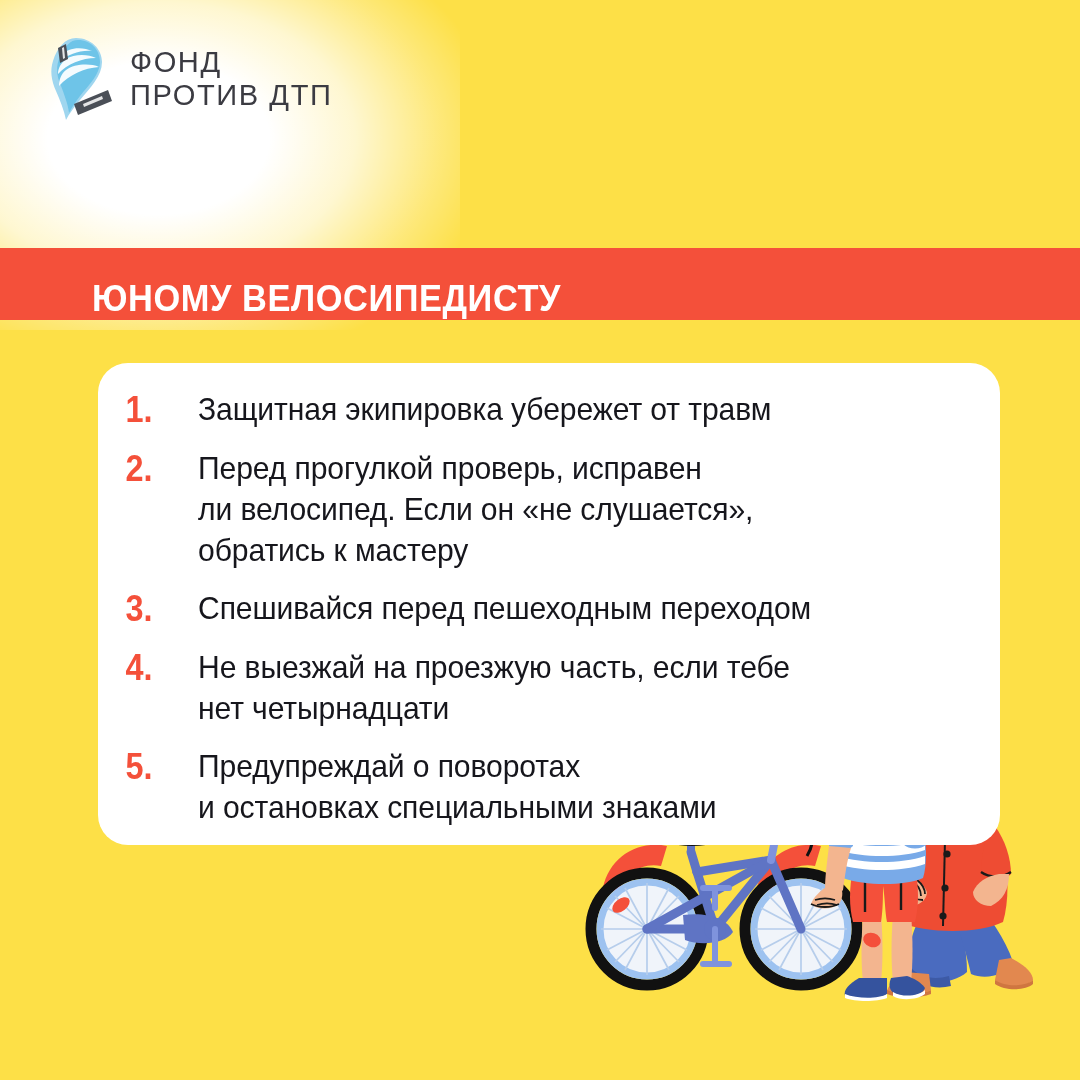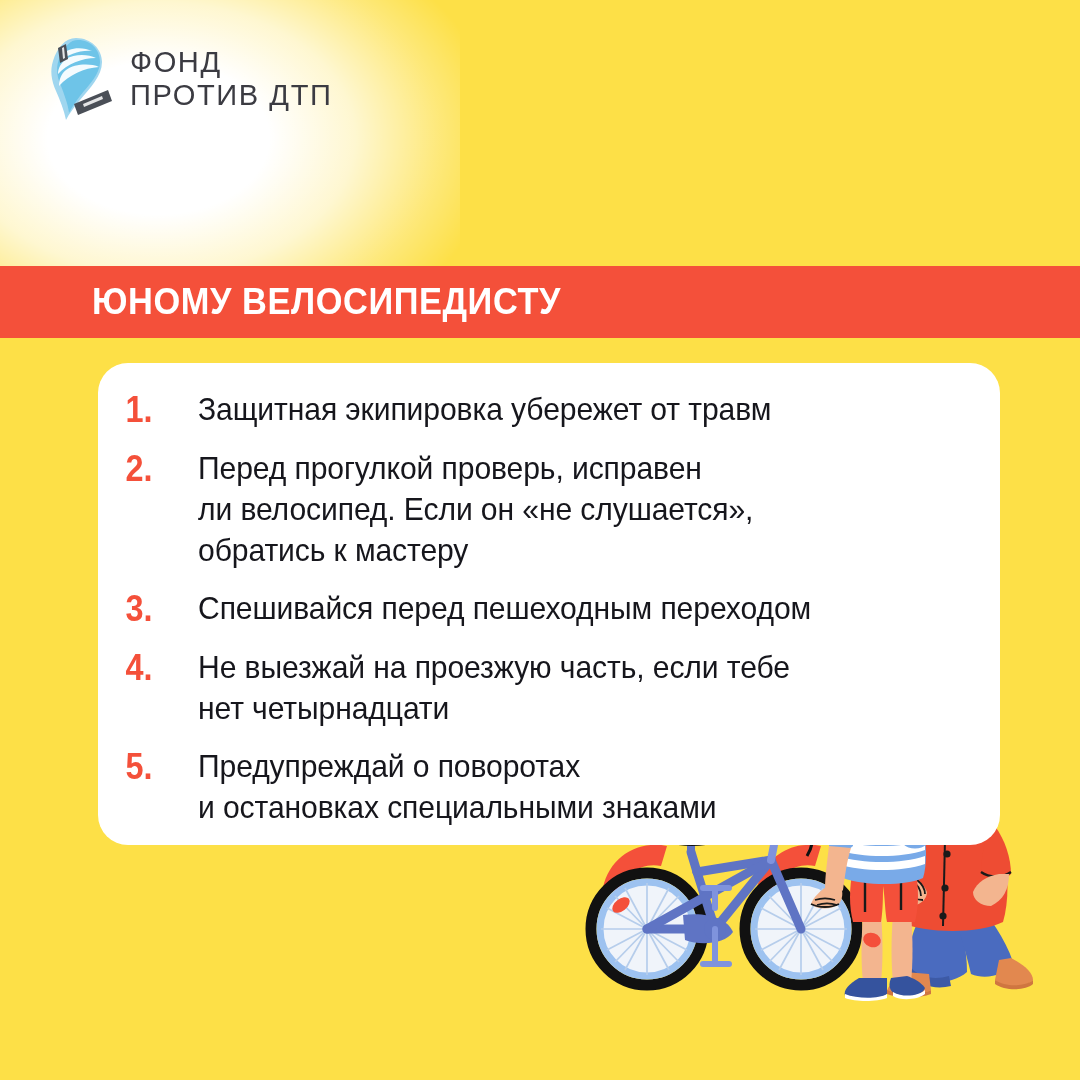--- a/index.html
+++ b/index.html
@@ -63,26 +63,26 @@
     font-weight: 400;
     white-space: nowrap;
     transform: scaleX(0.97);
     transform-origin: left center;
   }
 
   
   .title-band {
     position: absolute;
     left: 0;
-    top: 266px;
+    top: 248px;
     width: 1080px;
     height: 72px;
     background: #f4503a;
     display: flex;
-    align-items: center;
+    align-items: flex-end;
   }
   .title-band-text {
     margin-left: 92px;
     color: #ffffff;
     font-family: "Liberation Sans", sans-serif;
     font-weight: bold;
     font-size: 37px;
     letter-spacing: 0.6px;
     transform: scaleX(0.93);
     transform-origin: left center;

